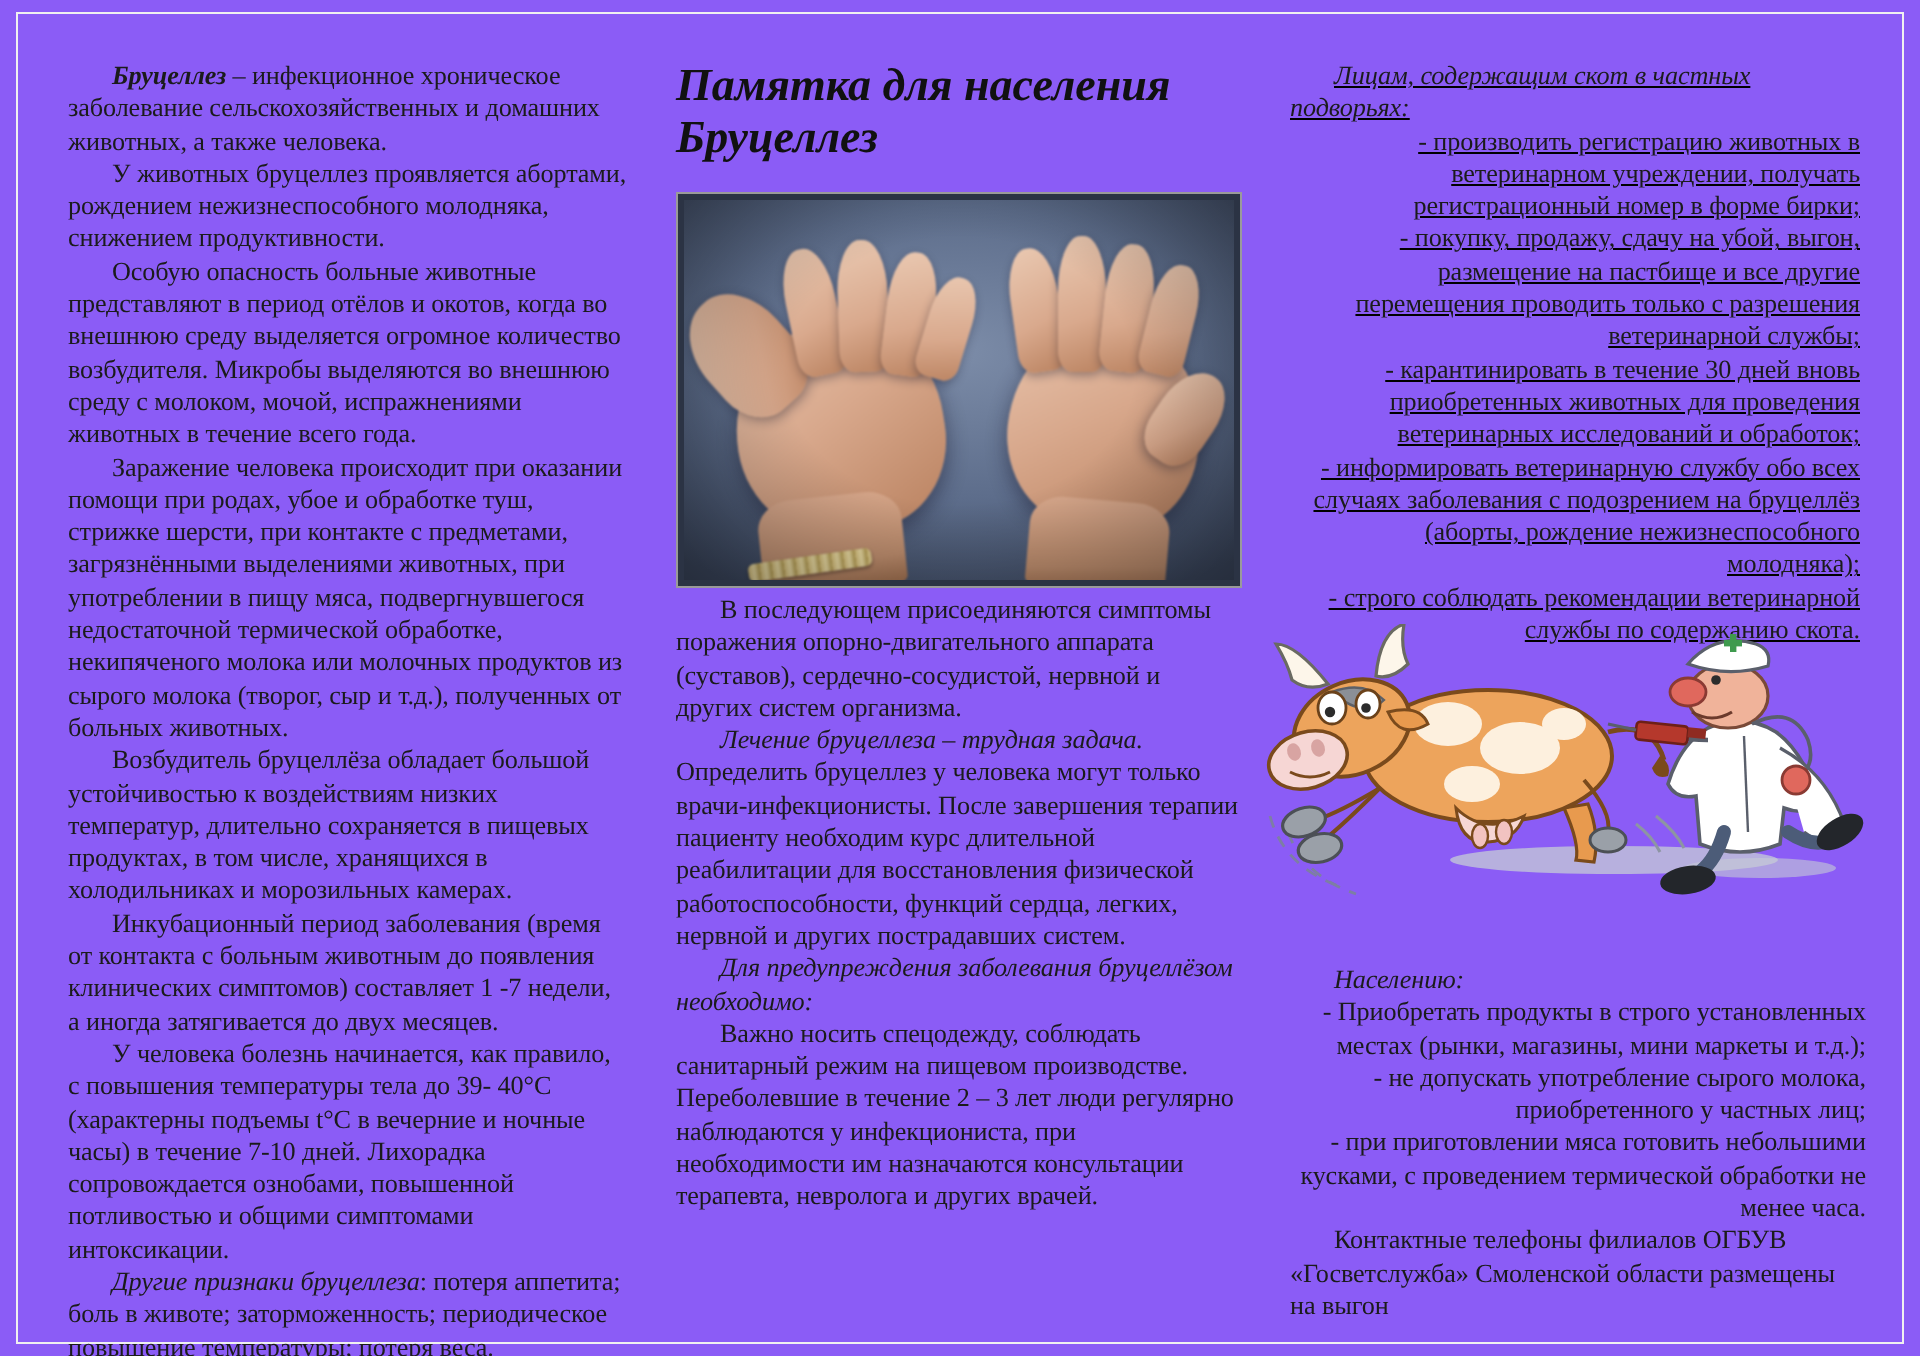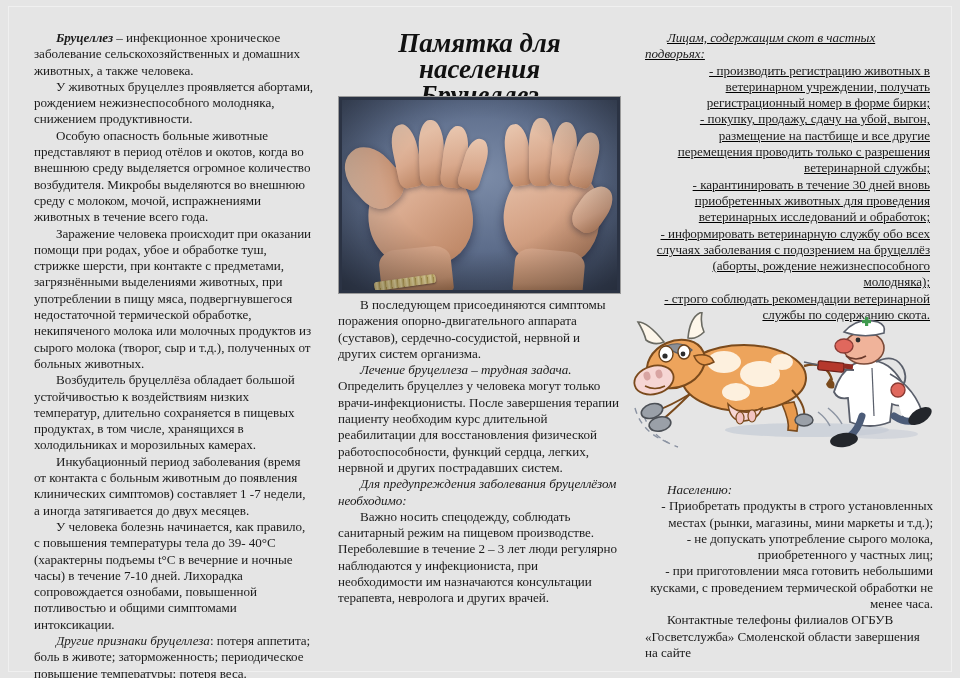--- a/index.html
+++ b/index.html
@@ -7,21 +7,21 @@
     padding: 0;
     background: #ffffff;
   }
   body {
     font-family: "Liberation Serif", "DejaVu Serif", serif;
   }
   #page {
     position: relative;
     width: 960px;
     height: 678px;
-    background: #e5e5e5;
+    background: #8b5cf6;
     box-sizing: border-box;
     overflow: hidden;
   }
   
   #page-frame {
     position: absolute;
     left: 8px; top: 6px;
     width: 944px; height: 666px;
     border: 1px solid #f0f0f0;
     box-sizing: border-box;
@@ -48,24 +48,23 @@
   }
   p.para.dash { text-indent: 14px; text-align: right; }
 
   .lead { font-style: italic; font-weight: bold; }
   .ital { font-style: italic; }
 
   
   #brochure-title {
     margin: 0;
     padding: 0 0 0 0;
-    text-align: center;
     font-style: italic;
     font-weight: bold;
-    font-size: 27px;
+    font-size: 23px;
     line-height: 26px;
     color: #111111;
   }
   #brochure-title .l2 { display: block; }
 
   
   #hands-photo {
     position: absolute;
     left: 338px;
     top: 96px;
@@ -313,15 +312,15 @@
         </g>
       </g>
     </svg>
   </div>
 
   <div id="right-bottom">
     <p class="para ital">Населению:</p>
     <p class="para dash">- Приобретать продукты в строго установленных местах (рынки, магазины, мини маркеты и т.д.);</p>
     <p class="para dash">- не допускать употребление сырого молока, приобретенного у частных лиц;</p>
     <p class="para dash">- при приготовлении мяса готовить небольшими кусками, с проведением термической обработки не менее часа.</p>
-    <p class="para">Контактные телефоны филиалов ОГБУВ «Госветслужба» Смоленской области завершения на сайте</p>
+    <p class="para">Контактные телефоны филиалов ОГБУВ «Госветслужба» Смоленской области размещены на выгон</p>
   </div>
 </div>
 
 </body></html>

